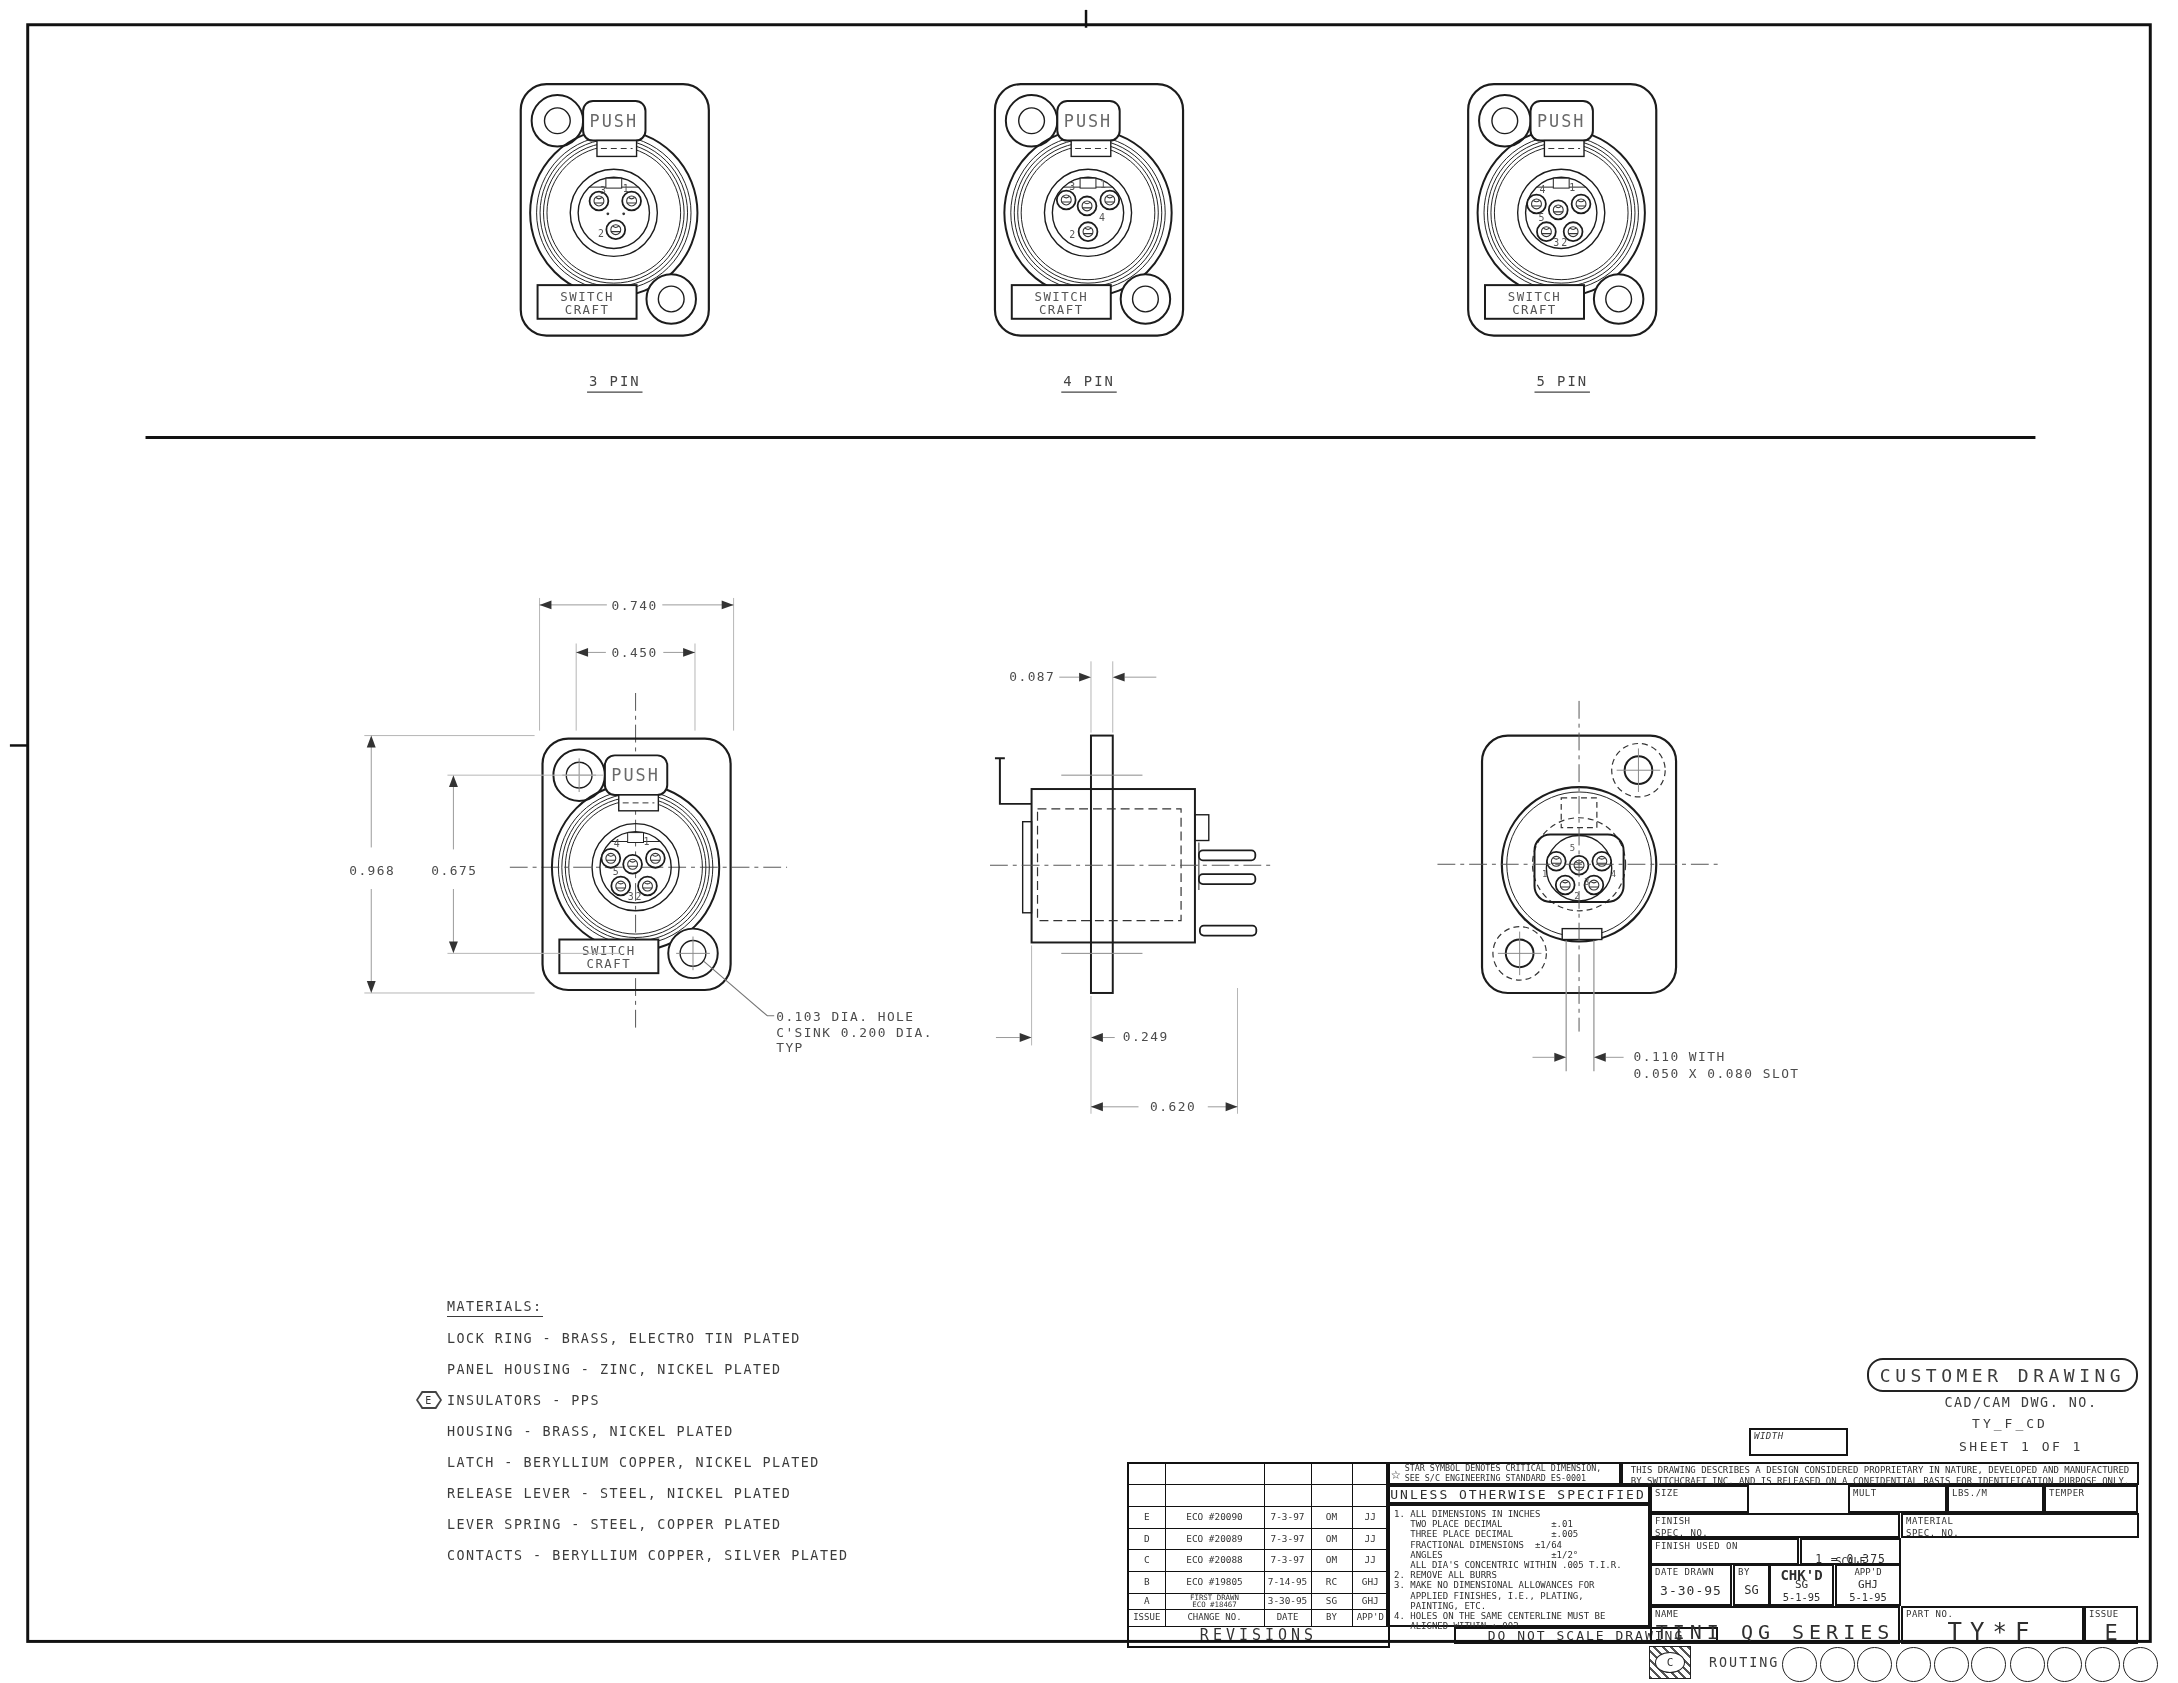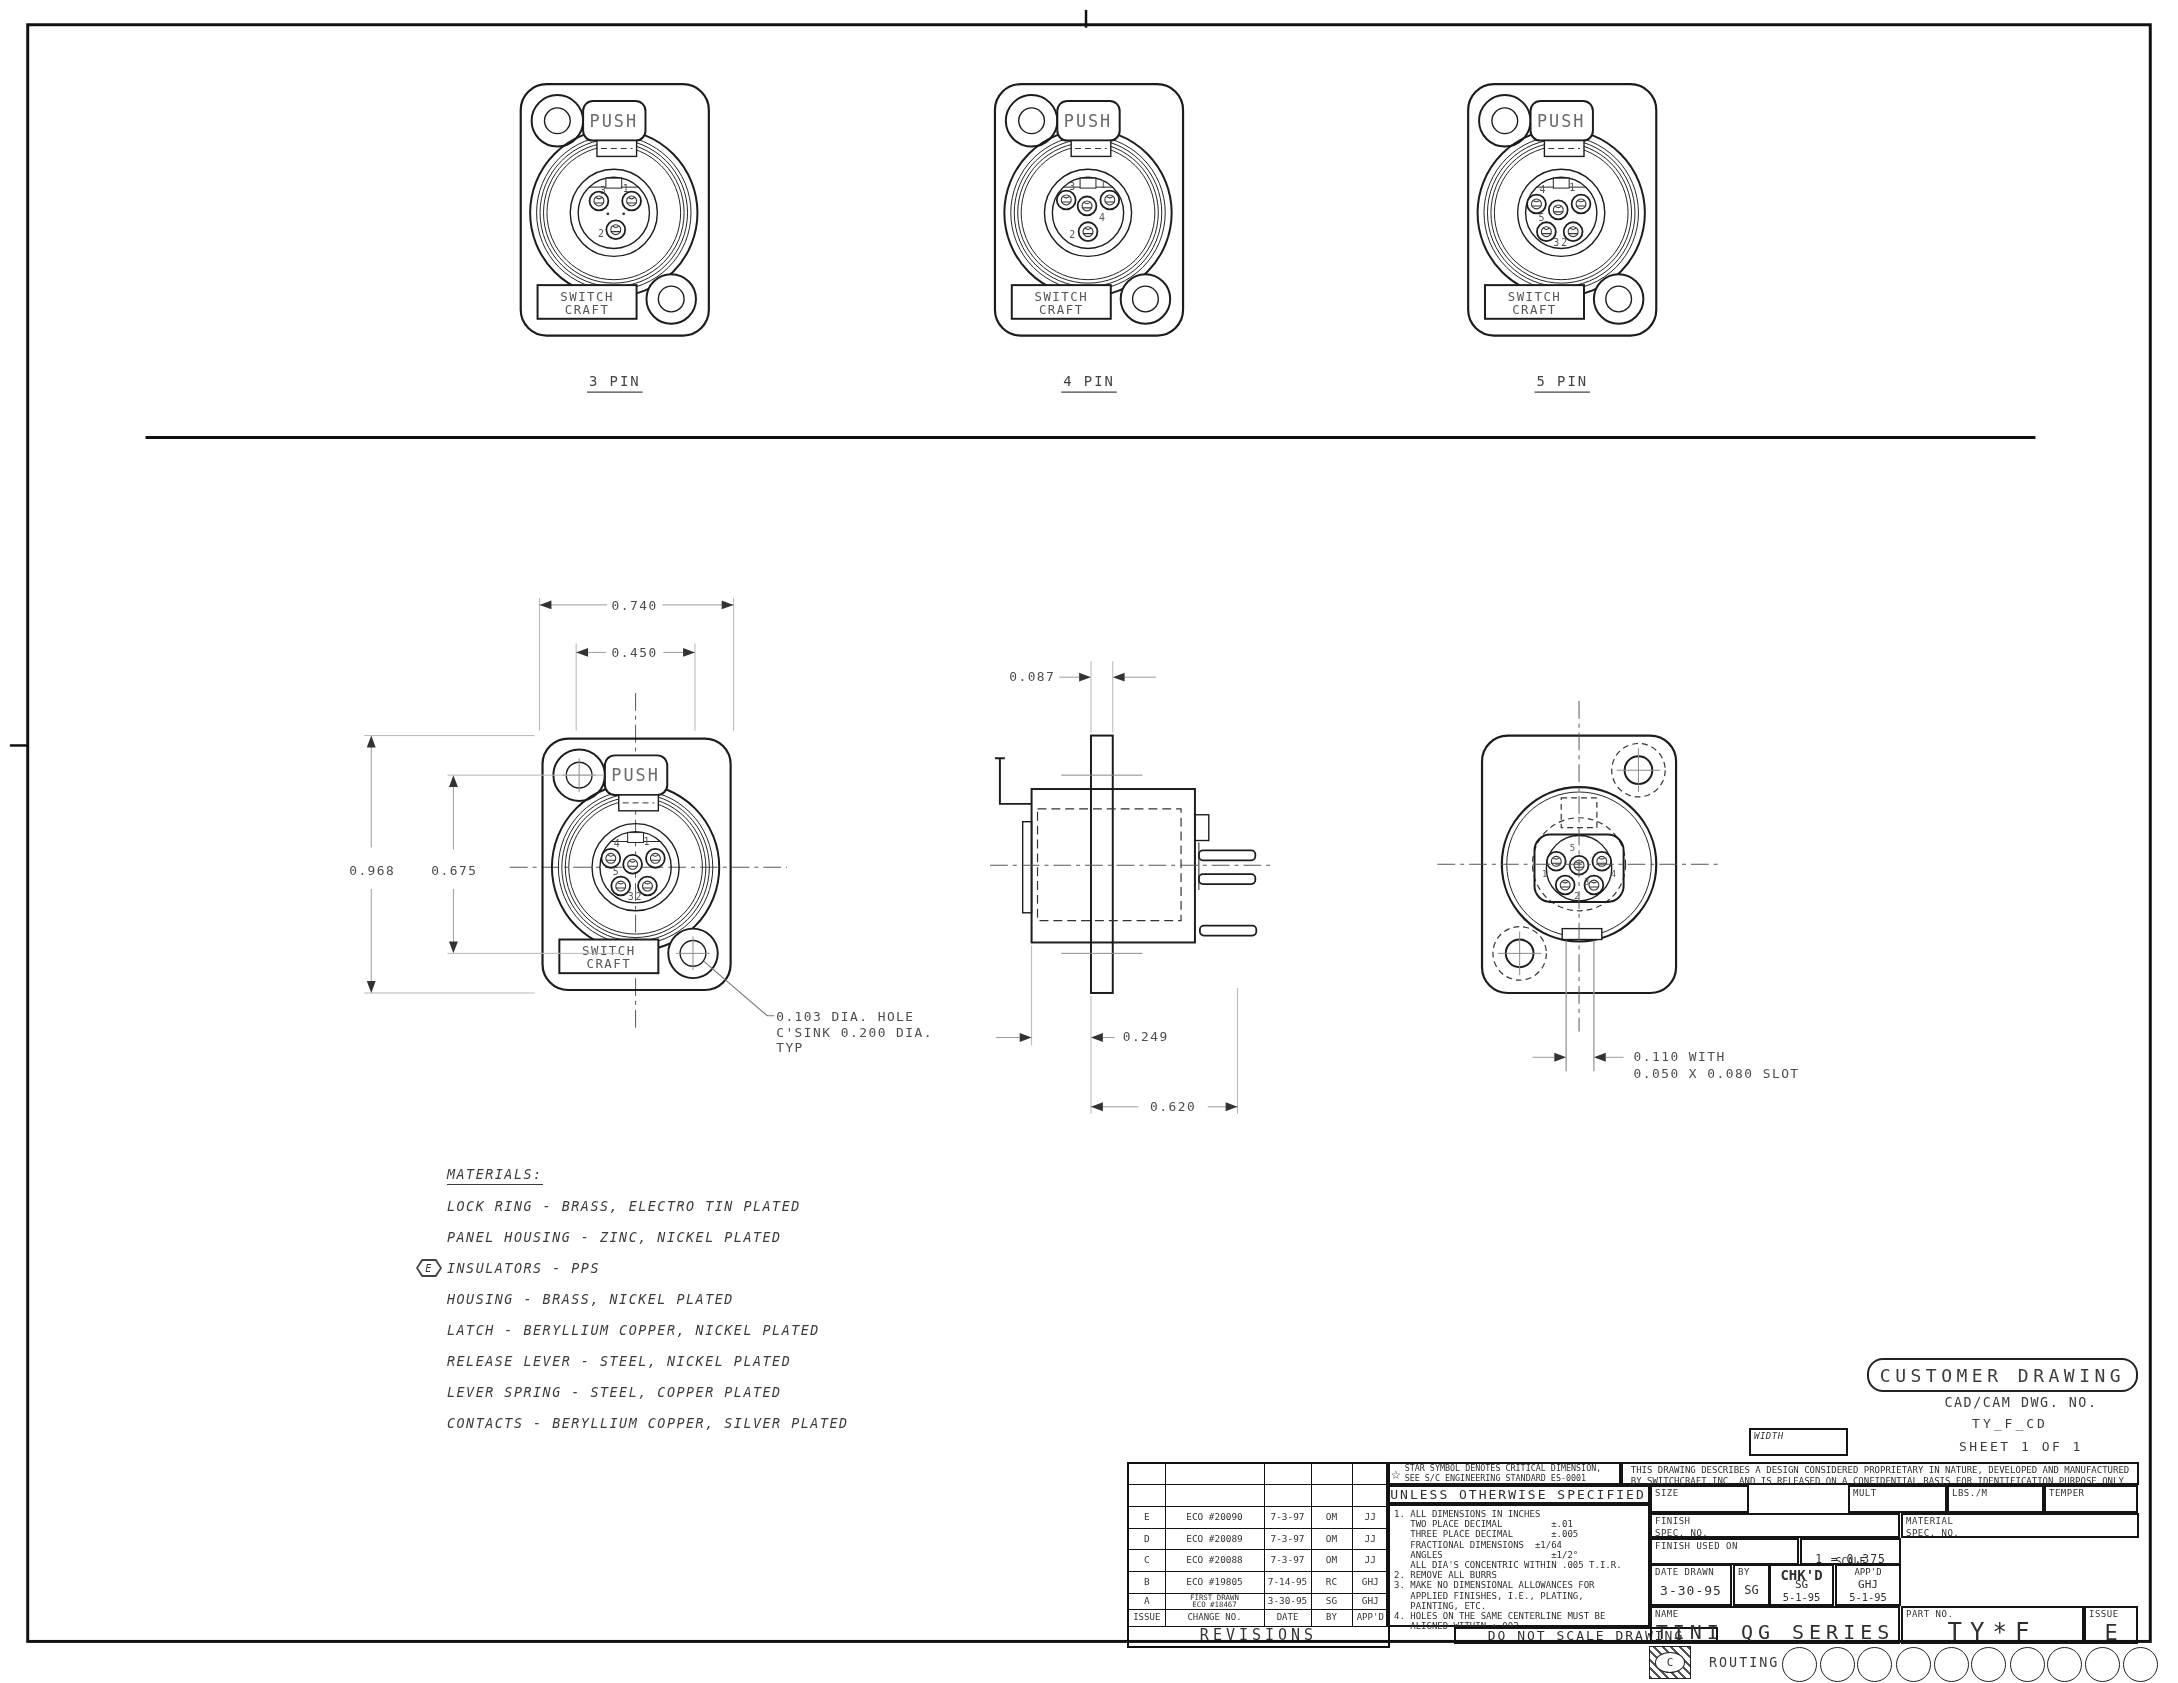--- a/index.html
+++ b/index.html
@@ -295,21 +295,21 @@
     <path d="M1548,1068 H1570 M1622,1068 H1640"></path>
   </g>
   <g class="arr">
     <path d="M1582,1068 l-12,-4.5 v9 z"></path>
         <path d="M1610,1068 l12,-4.5 v9 z"></path>
   </g>
   <text class="dt" x="1650" y="1072">0.110 WITH</text>
   <text class="dt" x="1650" y="1089">0.050 X 0.080 SLOT</text>
 </svg>
 
-<div class="abs" style="left:447px;top:1164px;font-style:italic;">
+<div class="abs" style="left:447px;top:1296px;">
   <div class="mat-title">MATERIALS:</div>
   <div class="mat-row"><span>LOCK RING - BRASS, ELECTRO TIN PLATED</span></div>
   <div class="mat-row"><span>PANEL HOUSING - ZINC, NICKEL PLATED</span></div>
   <div class="mat-row">
     <span class="hexflag">
           <span class="hexin">E</span>
         </span>
     <span>INSULATORS - PPS</span>
   </div>
   <div class="mat-row"><span>HOUSING - BRASS, NICKEL PLATED</span></div>

